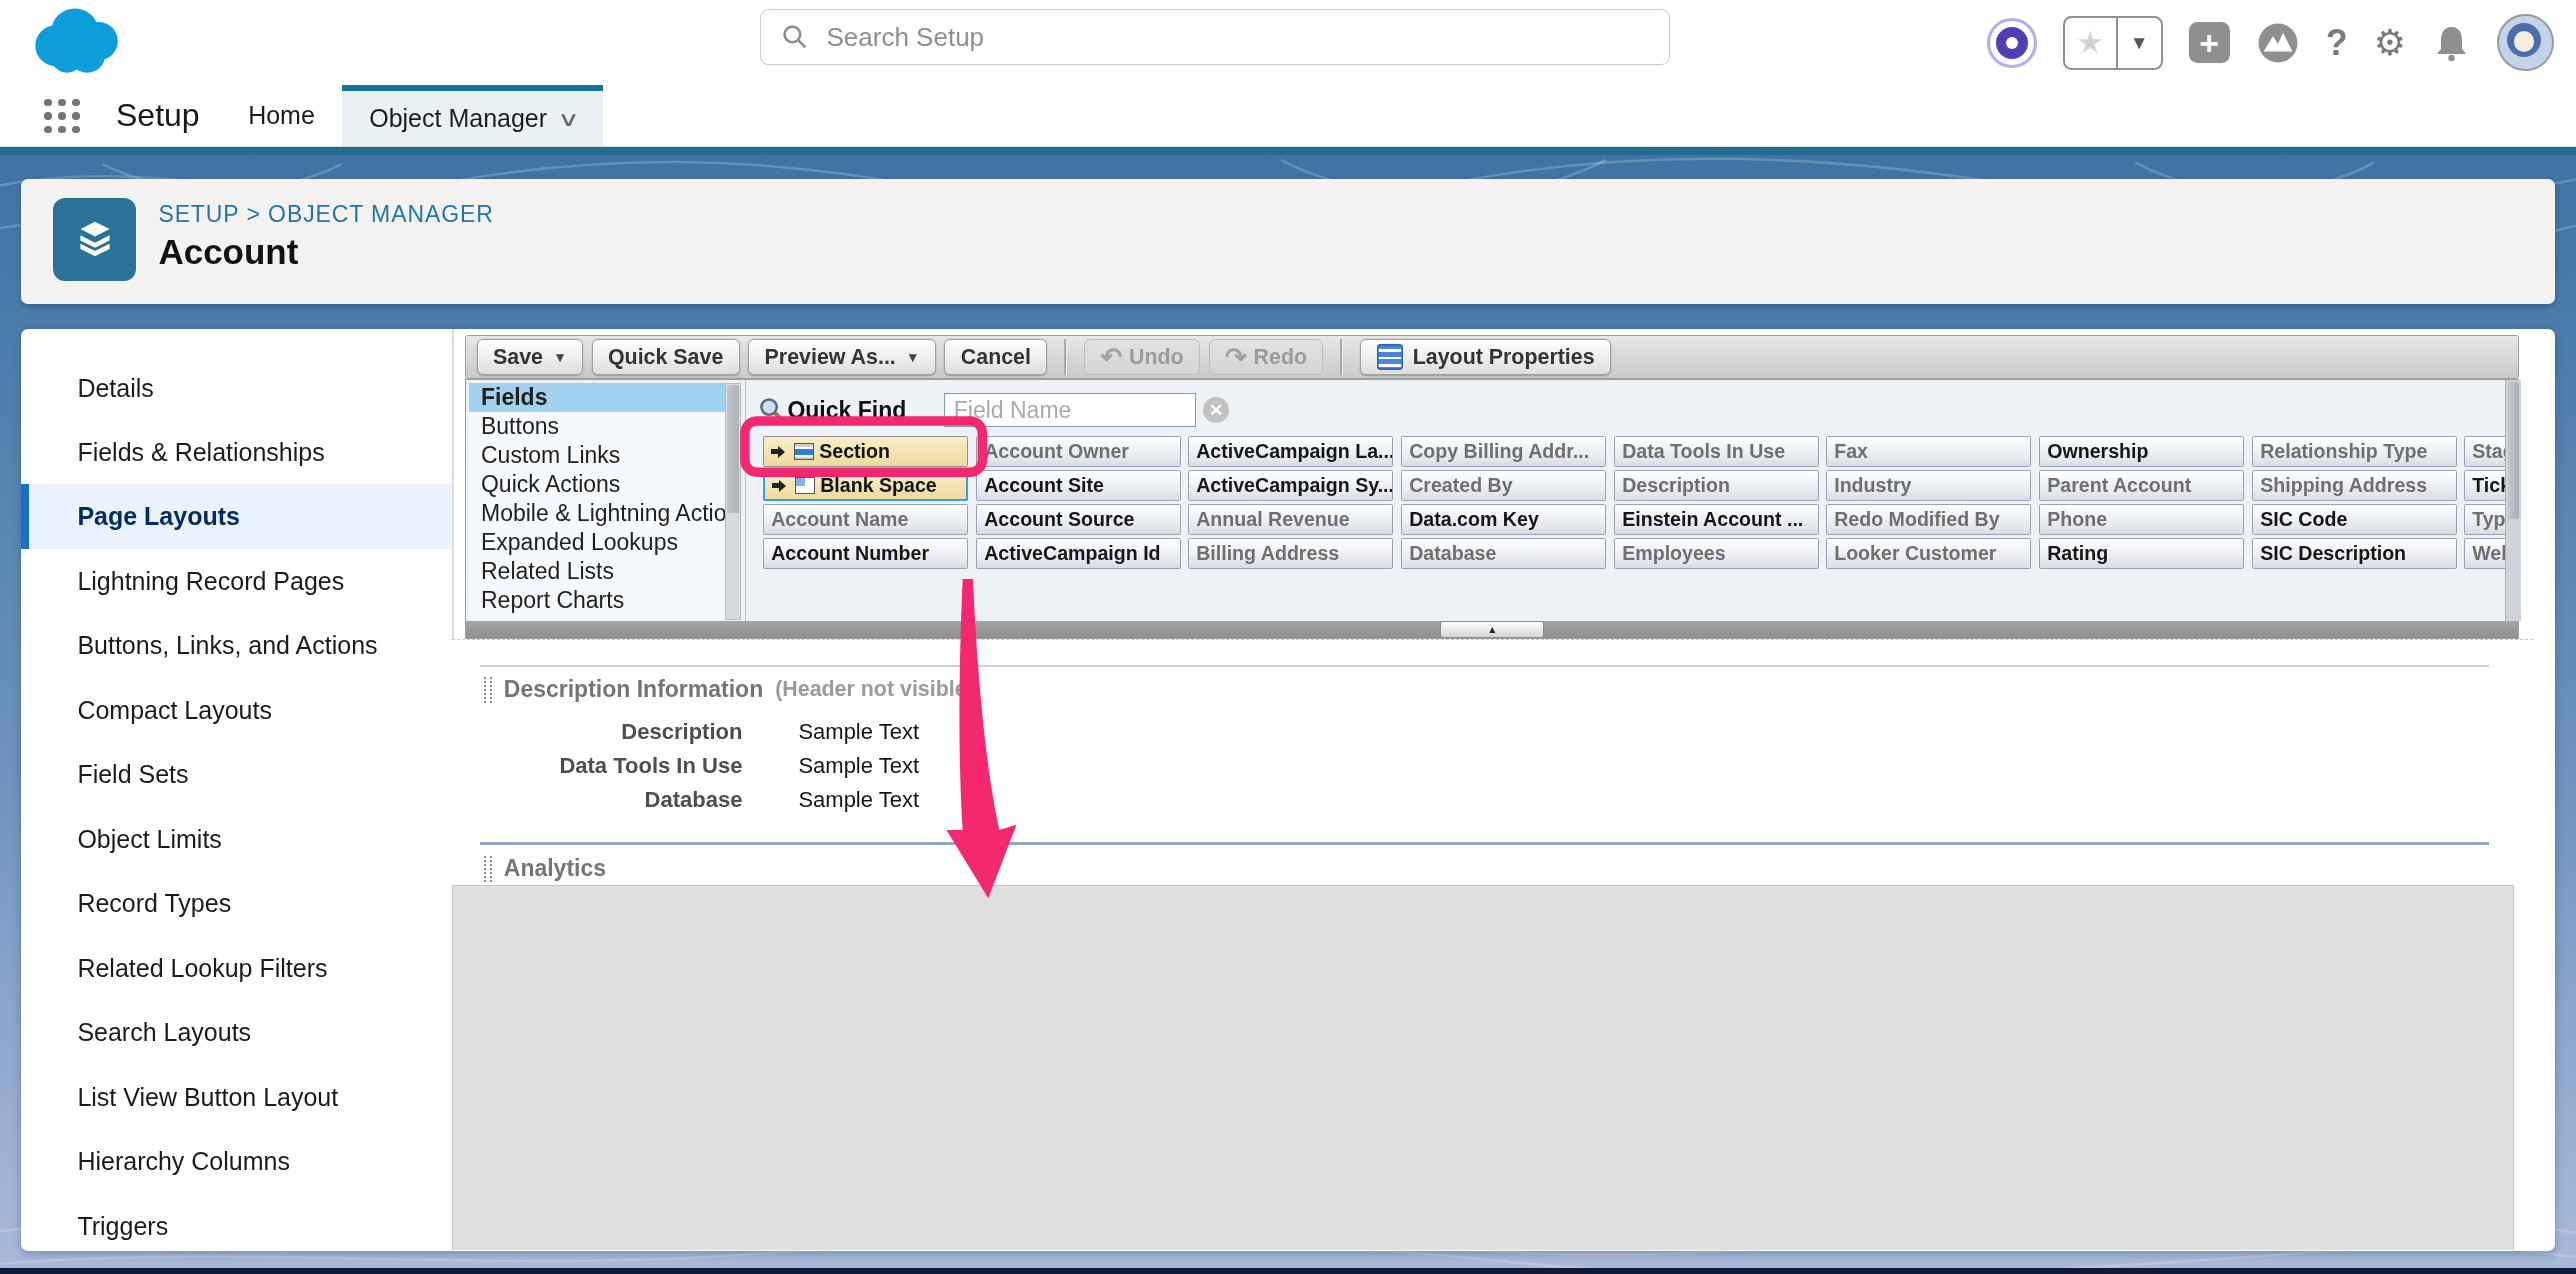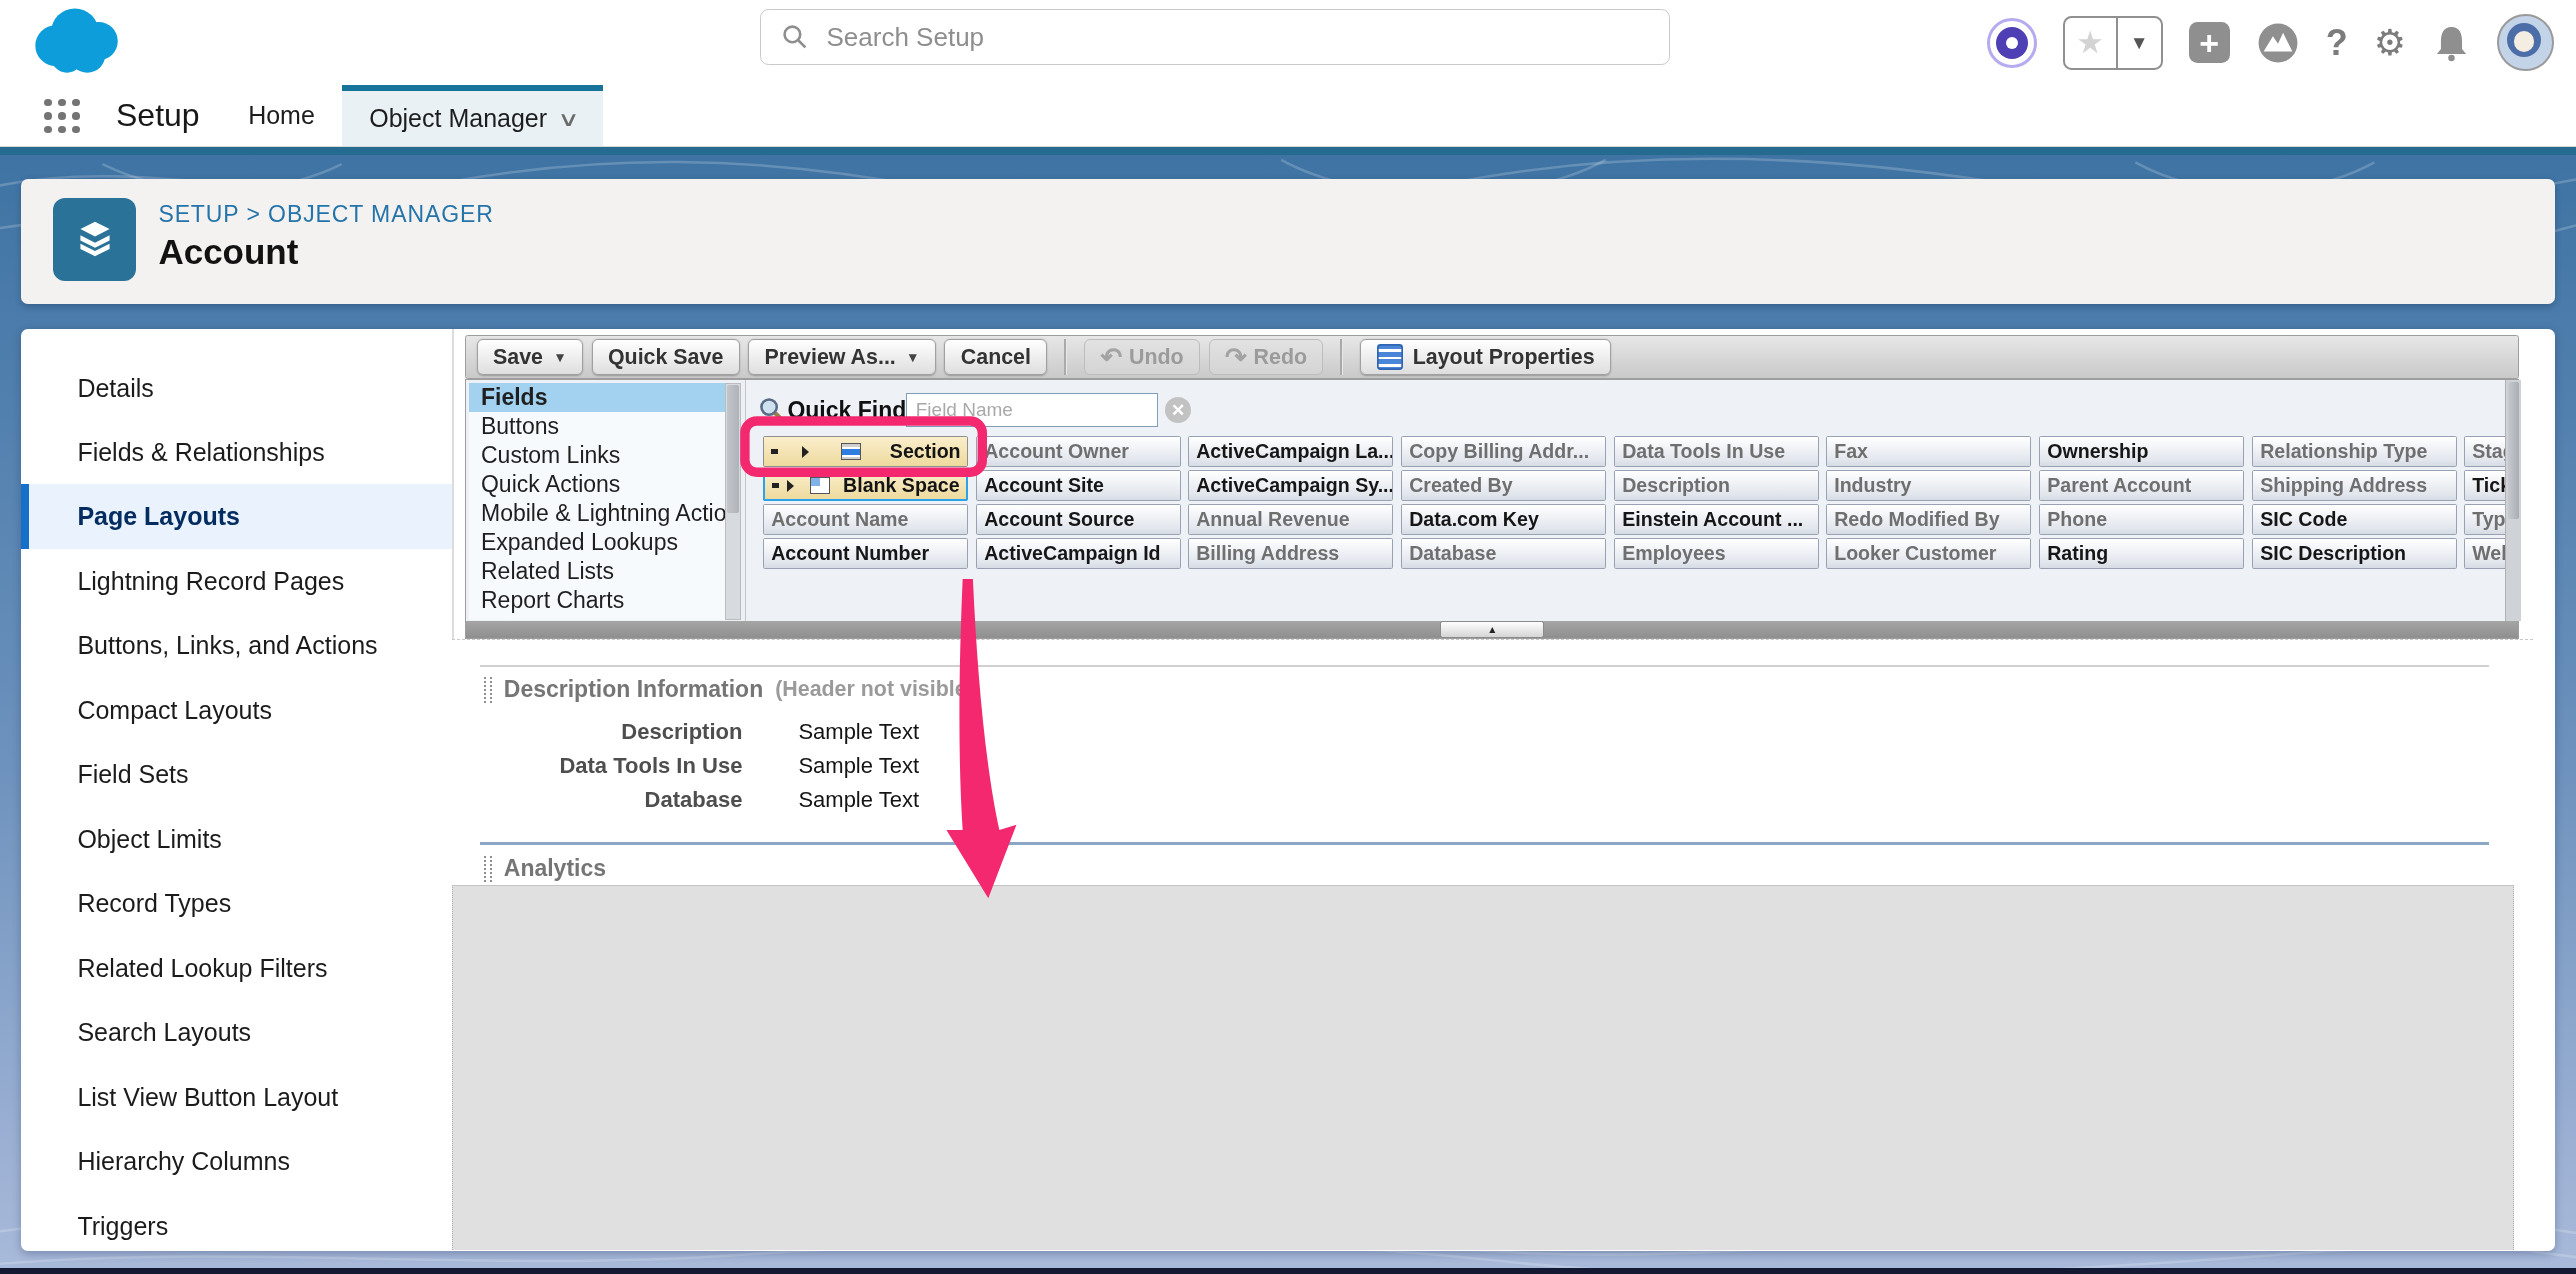--- a/index.html
+++ b/index.html
@@ -66,28 +66,28 @@
   
   #palette{left:444px;top:50px;width:2054px;height:260px;background:#edf1f5;border:0.9px solid #9e9e9e;box-sizing:border-box;}
   #cat-list{left:2.6px;top:3.4px;width:256px;height:237px;background:#f7fafc;overflow:hidden;}
   .cat{height:29px;line-height:29px;padding-left:12px;font-size:23px;color:#1f1f1f;white-space:nowrap;}
   .cat.sel{background:#a2d2f0;font-weight:bold;}
   #cat-scroll{left:259px;top:3.4px;width:15.4px;height:237px;background:#d7dbdf;border:0.9px solid #bcbcbc;box-sizing:border-box;}
   #cat-scroll .thumb{margin:0.9px;height:128px;background:linear-gradient(90deg,#c2c6cb,#aeb3b9);border-radius:1.7px;}
   #grid-wrap{left:279px;top:0;width:1759px;height:241px;overflow:hidden;background:#eef2f6;border-left:0.9px solid #c5c5c5;}
   #qf-row{left:12px;top:12px;height:36px;display:flex;align-items:center;gap:0;}
   #qf-label{font-size:23px;font-weight:bold;color:#111;}
-  #qf-input{width:252px;height:34px;border:0.9px solid #7f9db9;background:#fff;font-size:19px;color:#be185d;padding:0 8.5px;box-sizing:border-box;font-family:"Liberation Sans",sans-serif;}
+  #qf-input{width:252px;height:34px;border:0.9px solid #7f9db9;background:#fff;font-size:23px;color:#be185d;padding:0 8.5px;box-sizing:border-box;font-family:"Liberation Sans",sans-serif;margin-left:38px;}
   #qf-input::placeholder{color:#a9a9a9;}
   #qf-clear{width:26px;height:26px;border-radius:50%;background:#c2c2c2;color:#fff;font-size:17px;font-weight:bold;display:flex;align-items:center;justify-content:center;margin-left:6.8px;}
   .fi{width:205px;height:31px;border:0.9px solid #98a2b3;border-radius:1.7px;background:linear-gradient(#ffffff,#e2e6ed 80%,#d6dbe4);box-sizing:border-box;display:flex;align-items:center;padding:0 6.8px;overflow:hidden;}
   .fi .fi-label{font-size:19.6px;font-weight:bold;white-space:nowrap;}
   .fi.used .fi-label{color:#6f6f6f;}
   .fi.avail .fi-label{color:#161616;}
-  .fi.special{background:linear-gradient(#faeecb,#eeda9e);border-color:#8f8f8f;justify-content:space-between;}
+  .fi.special{background:linear-gradient(#faeecb,#eeda9e);border-color:#8f8f8f;}
   .fi.special .fi-label{color:#141414;}
   .fi.blank{border:2.6px solid #2ba2ea;}
   .arr-stem{width:6.8px;height:4.3px;background:#222;margin-right:0;}
   .arr-head{width:0;height:0;border:6px solid transparent;border-left:7.7px solid #222;margin-right:2.6px;}
   .mini{width:20.5px;height:17px;border:0.9px solid #555;background:#fff;margin-right:5.1px;box-sizing:border-box;}
   .mini.sec{background:linear-gradient(#cfcfcf 0 3.4px,#fff 3.4px 5.1px,#2f7de1 5.1px 11px,#fff 11px 13px,#cfcfcf 13px 15.4px);}
   .mini.blk{position:relative;}
   .mini.blk:before{content:"";position:absolute;left:0;top:0;width:9.4px;height:7.7px;background:#7fb3e8;}
   #pal-vscroll{left:2039px;top:0;width:15.4px;height:241px;background:#cfd3d8;border-left:0.9px solid #b0b0b0;box-sizing:border-box;}
   #pal-vscroll .thumb{margin:1.7px;height:137px;background:linear-gradient(90deg,#c6cacf,#a9aeb5);border-radius:1.7px;}

